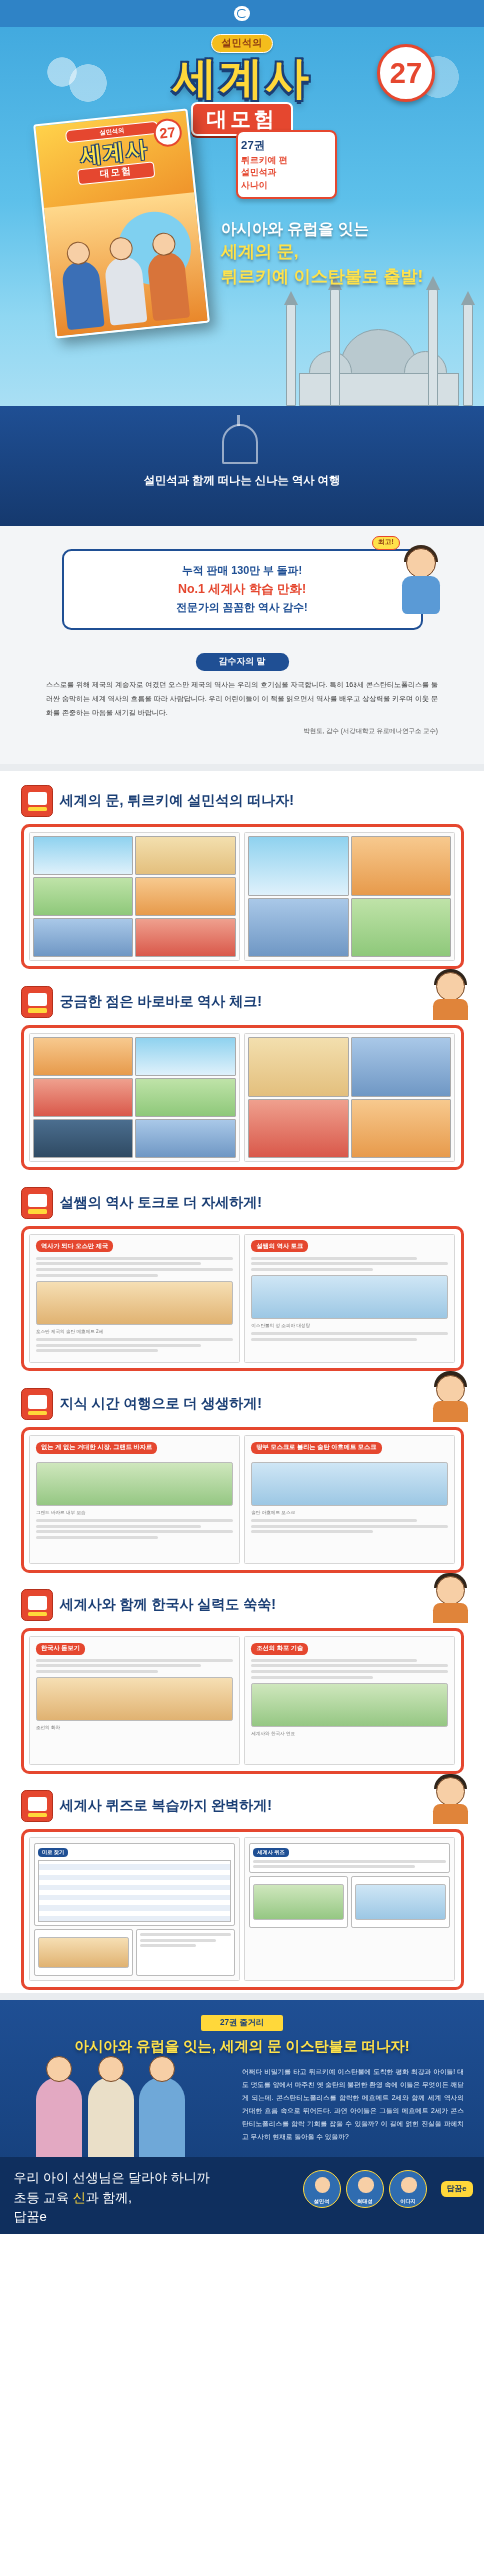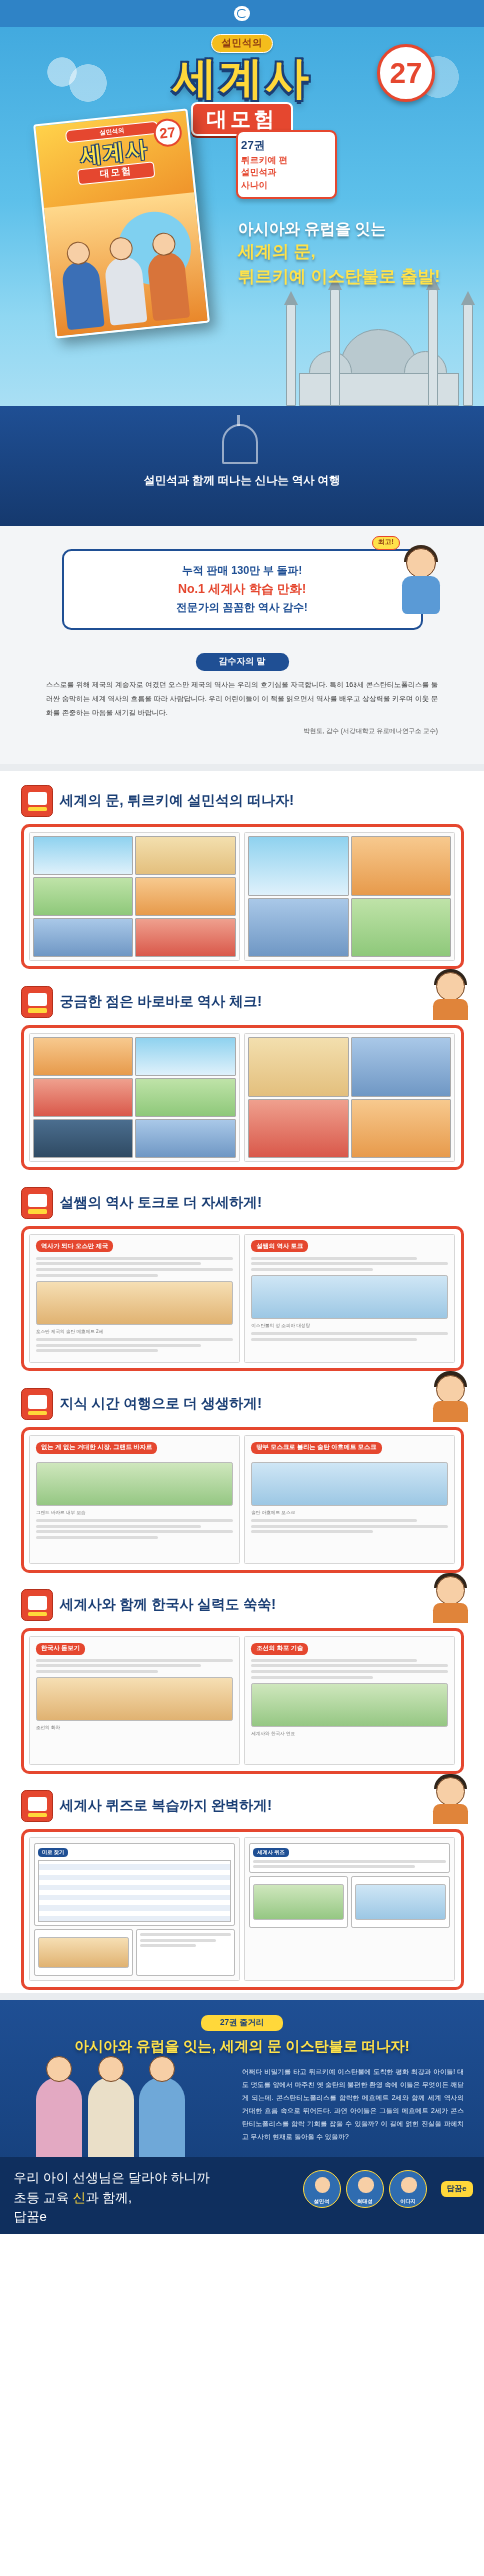--- a/index.html
+++ b/index.html
@@ -186,21 +186,21 @@
     width: 101px; padding: 6.2px 3.1px;
     background: #ffffff; border: 2.1px solid #e5472f; border-radius: 7.2px;
     color: #e5472f; font-weight: bold; font-size: 8.8px;
     line-height: 1.4; z-index: 9;
     box-shadow: 0 2.1px 4.1px rgba(0,0,0,.2);
     margin-left: 28px;
   }
   .hero-callout .cl-num { display: block; font-size: 11.3px; color: #1b3f75; }
 
   .hero-headline {
-    position: absolute; left: 238px; top: 218px; z-index: 9;
+    position: absolute; left: 221px; top: 218px; z-index: 9;
     color: #ffffff; font-size: 15.5px; font-weight: bold; line-height: 1.45;
     text-shadow: 0 1.5px 2.6px rgba(0,0,0,.35);
   }
   .hero-headline .hl2 { color: #ffe24a; font-size: 17px; }
 
   .hero-band {
     position: absolute; bottom: 0; left: 0; width: 484px; height: 120px;
     background: #1f4f94;
   }
   .hero-band-inner {
@@ -377,21 +377,21 @@
       border: 0.5px solid #bbb; }
 
   
   .outro {
     width: 484px; background: linear-gradient(180deg,#1f4f94 0%, #17427f 100%);
     padding: 15.5px 0 13.4px; position: relative; color: #fff;
   }
   .outro-tag {
     width: 82px; margin: 0 auto 6.2px; text-align: center;
     background: #ffd83a; color: #1b3f75; font-weight: bold; font-size: 8.2px;
-    border-radius: 7px; padding: 2.1px 0;
+    border-radius: 2px; padding: 2.1px 0;
   }
   .outro-title {
     text-align: center; font-size: 14.4px; font-weight: bold; color: #ffe24a;
     margin-bottom: 9.3px; text-shadow: 0 1.5px 3.1px rgba(0,0,0,.35);
   }
   .outro-body {
     width: 222px; margin-left: 242px; font-size: 6.7px; line-height: 1.95;
     color: #eaf3ff; text-align: justify;
   }
   .outro-figs {

